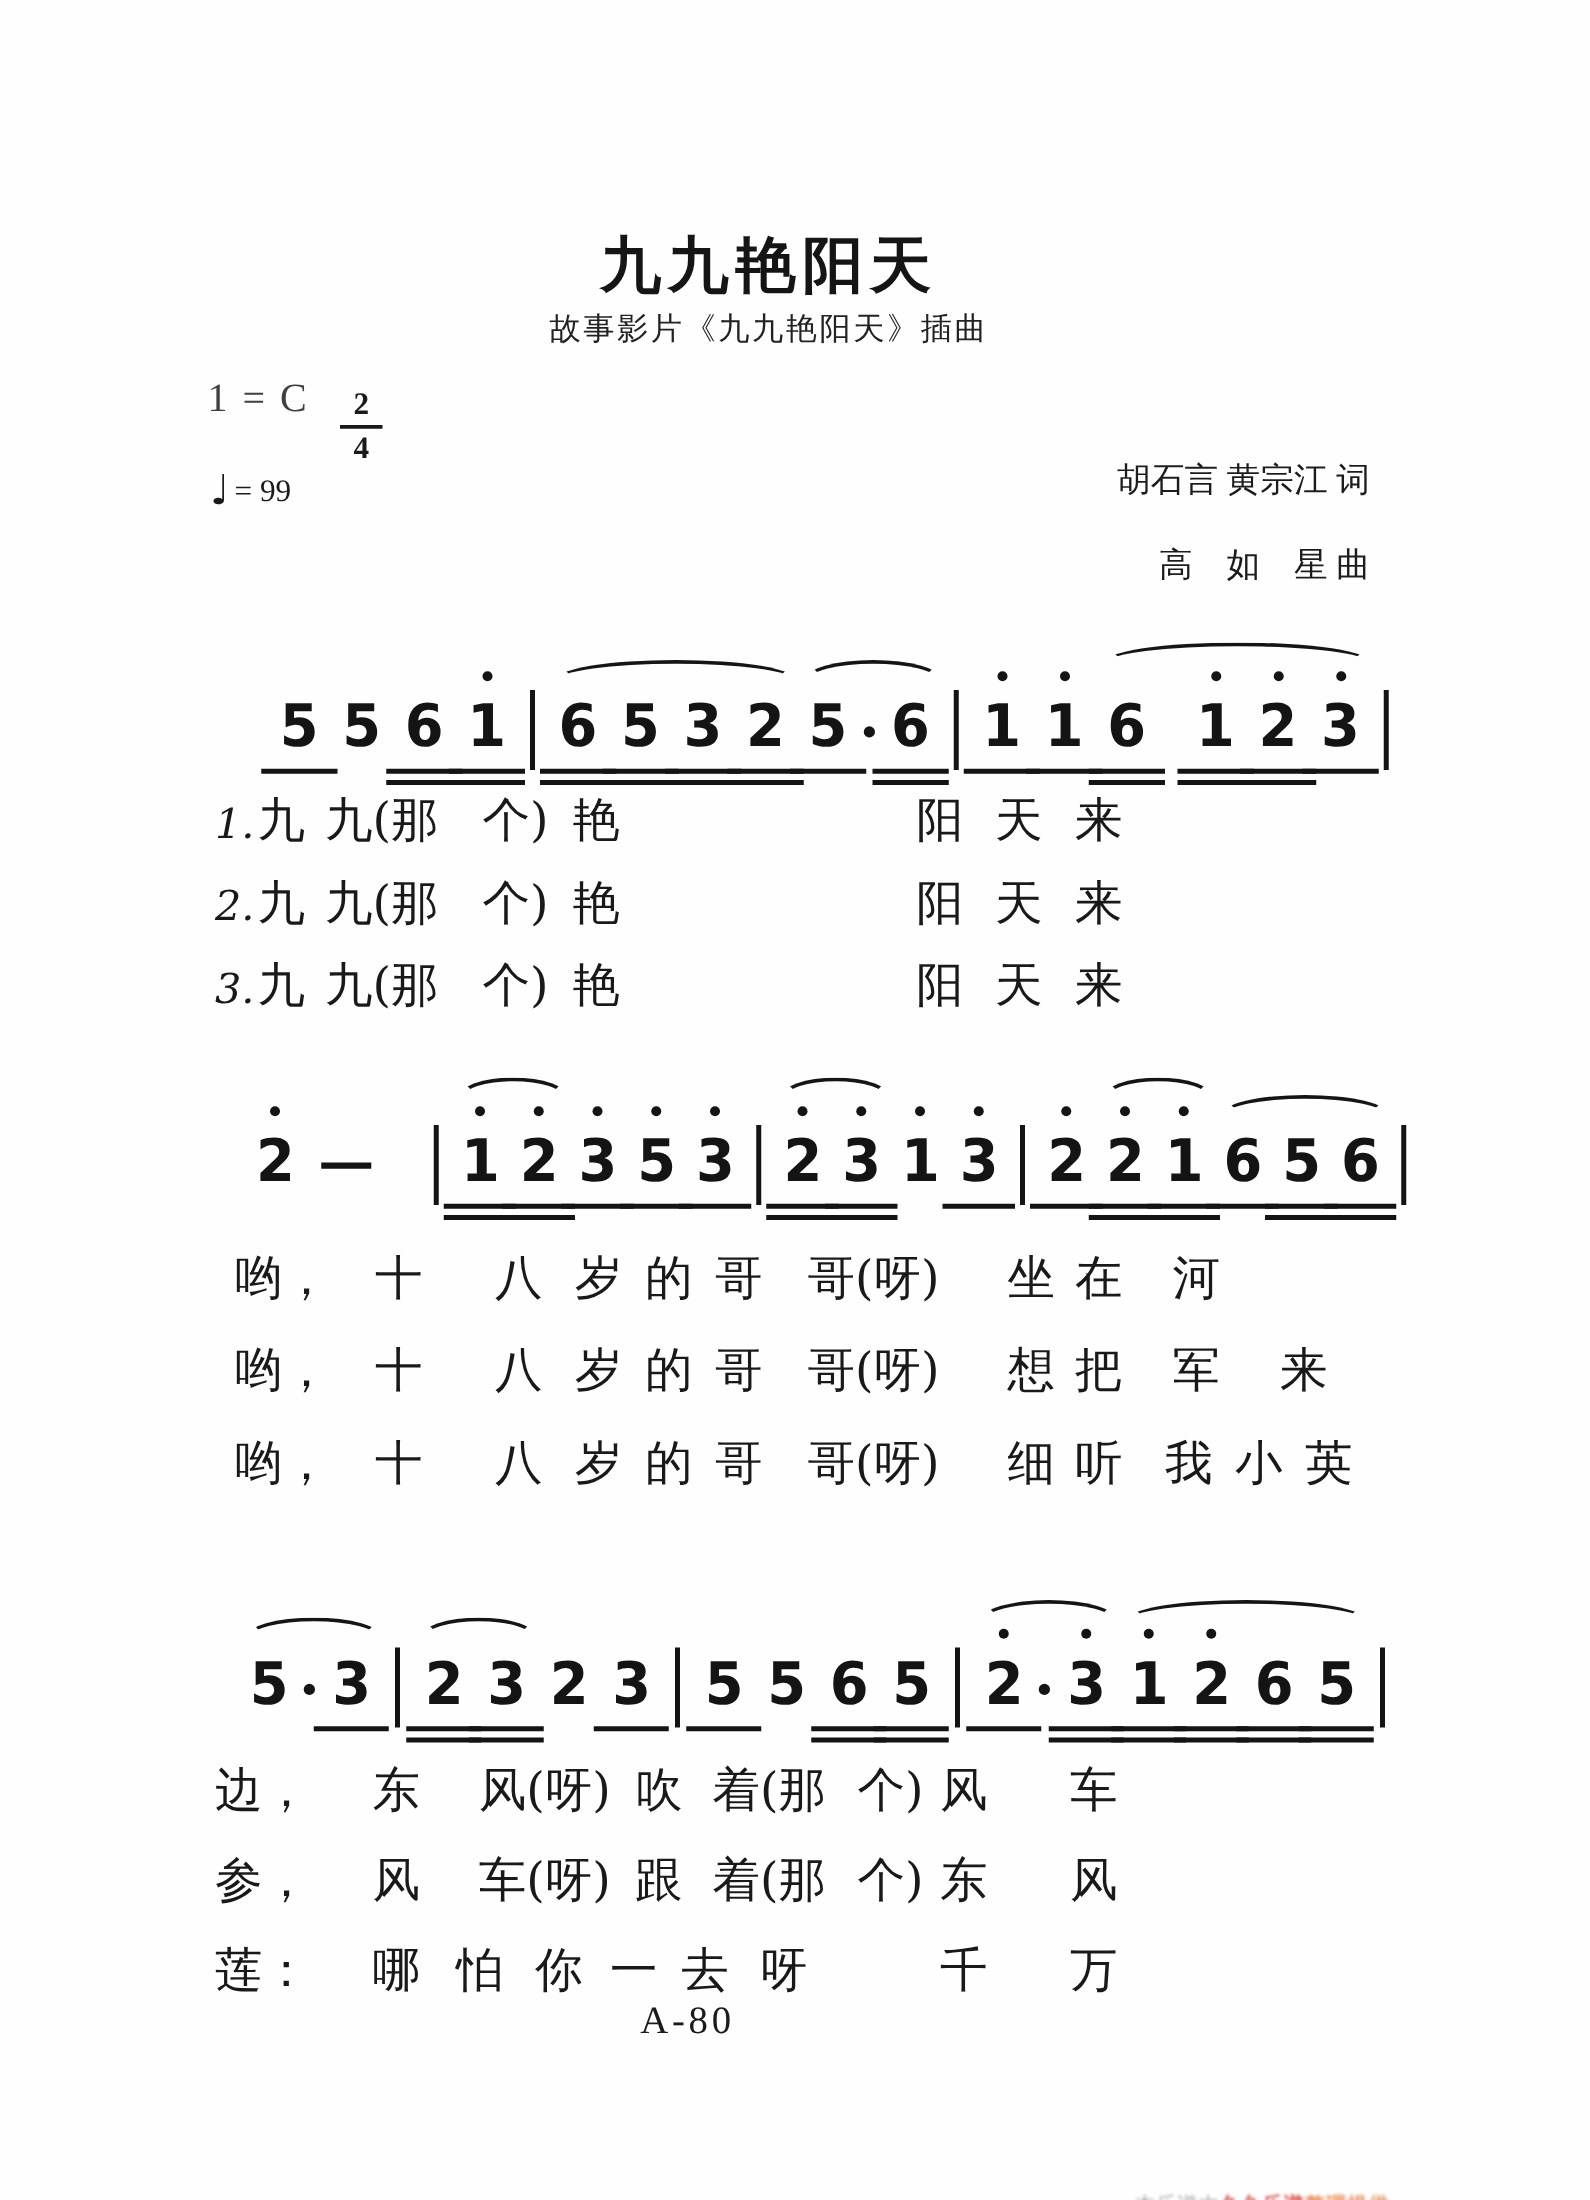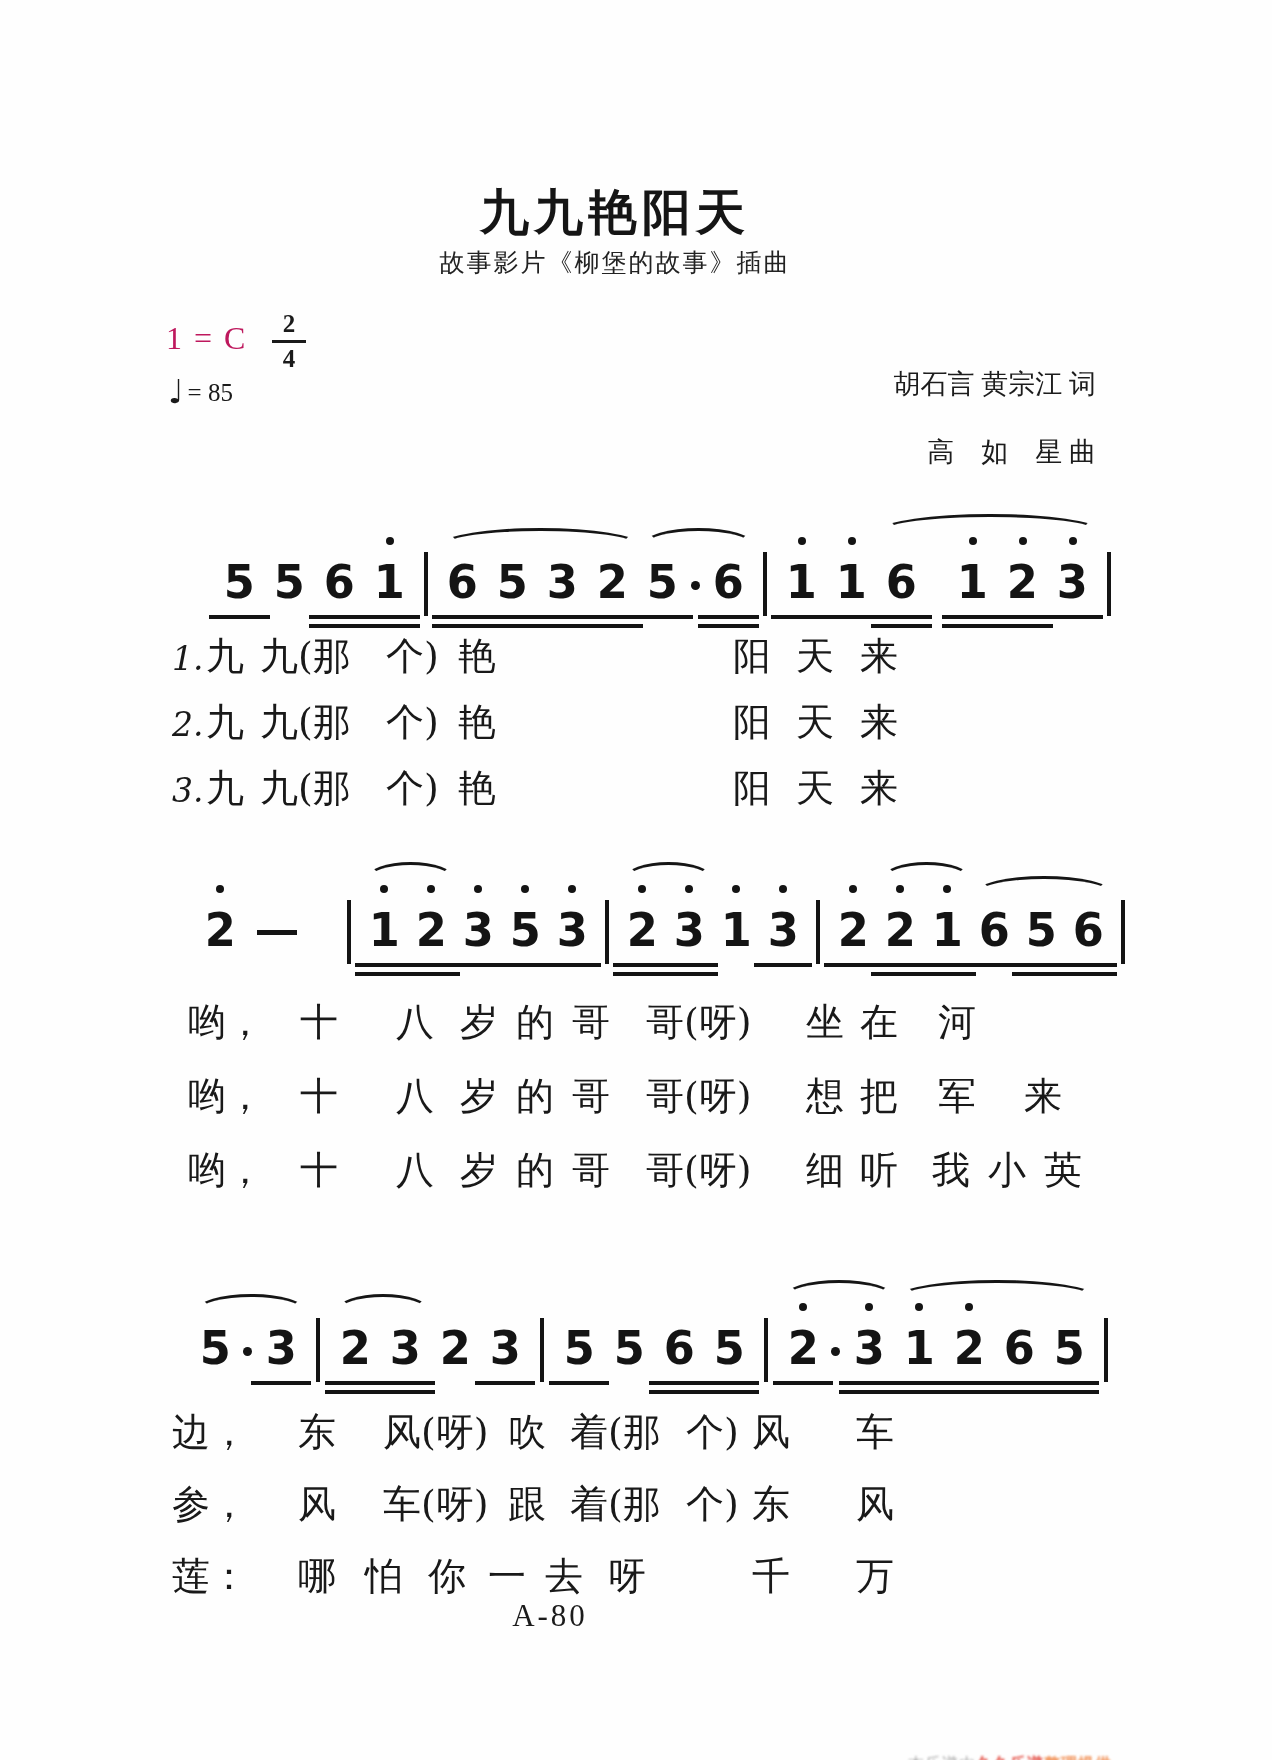--- a/index.html
+++ b/index.html
@@ -16,21 +16,21 @@
     position:absolute;left:0;top:180px;width:1230px;text-align:center;
     font-family:"DejaVu Sans","Liberation Sans",sans-serif;
     font-size:49px;font-weight:bold;letter-spacing:5px;color:#151515;margin:0;
   }
   .subtitle{
     position:absolute;left:0;top:246px;width:1230px;text-align:center;
     font-size:25px;letter-spacing:2px;color:#222;
   }
   
   .key-sig{
-    position:absolute;left:166px;top:320px;font-size:32px;color:#be185d;letter-spacing:2px;
+    position:absolute;left:166px;top:300px;font-size:32px;color:#404040;letter-spacing:2px;
   }
   .time-sig{
     position:absolute;left:272px;top:310px;width:34px;text-align:center;
     font-size:25px;font-weight:bold;color:#1a1a1a;line-height:1.1;
   }
   .time-sig .num{display:block;border-bottom:3px solid #1a1a1a;padding:0 4px 2px;}
   .time-sig .den{display:block;padding-top:2px;}
   .tempo{
     position:absolute;left:168px;top:372px;font-size:25px;color:#1a1a1a;
   }
@@ -92,29 +92,29 @@
   .watermark .wm-gray{color:#9c9c9c;}
   .watermark .wm-red{color:#e03a2f;font-weight:bold;}
   .watermark .wm-orange{color:#ef7f3b;font-weight:bold;}
 </style>
 </head>
 <body>
 
 <div class="page">
 
   <h1 class="title">九九艳阳天</h1>
-  <div class="subtitle">故事影片《柳堡的故事》插曲</div>
+  <div class="subtitle">故事影片《九九艳阳天》插曲</div>
 
   <div class="key-sig">1 = C</div>
   <div class="time-sig">
     <span class="num">2</span>
     <span class="den">4</span>
   </div>
   <div class="tempo">
-    <span class="note-glyph">♩</span><span>= 85</span>
+    <span class="note-glyph">♩</span><span>= 99</span>
   </div>
 
   <div class="credit credit1">胡石言 黄宗江 词</div>
   <div class="credit credit2">高　如　星 曲</div>
 
   <div id="sheet">
       <div class="music-line" style="left: 216px; top: 552px; gap: 3px;">
         <div class="note" style="width: 47px;">
           <span class="digit">5</span>
           <i class="ul ul1"></i>

